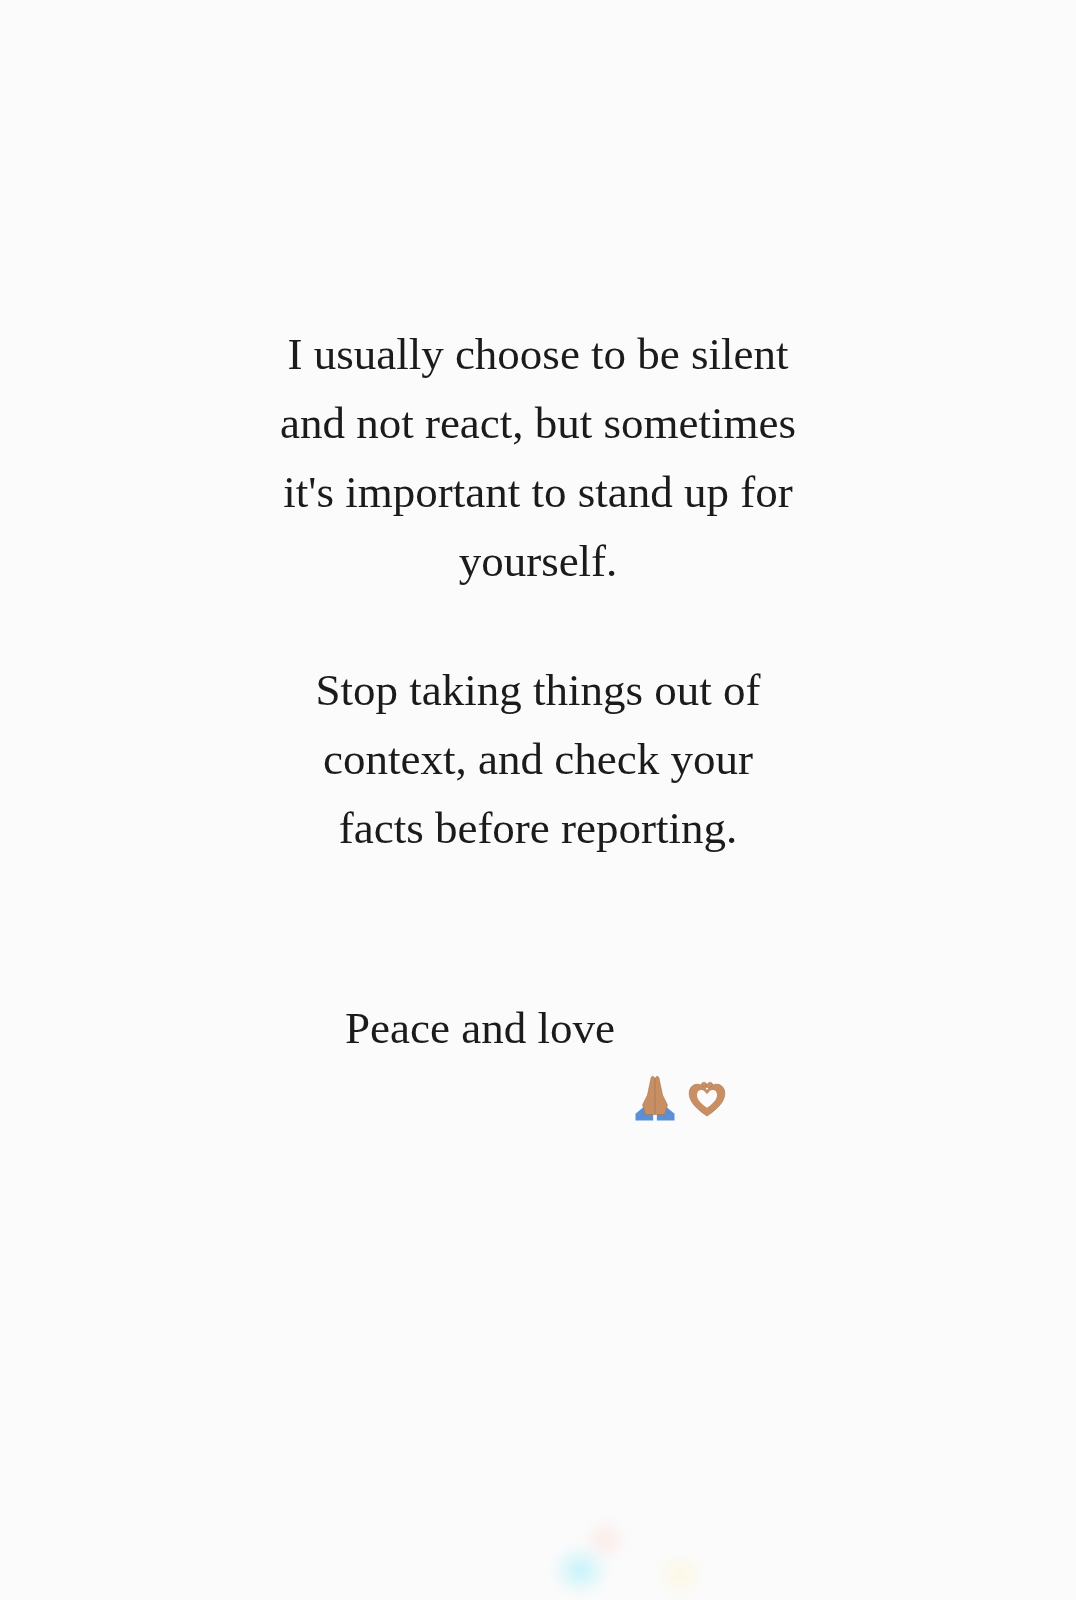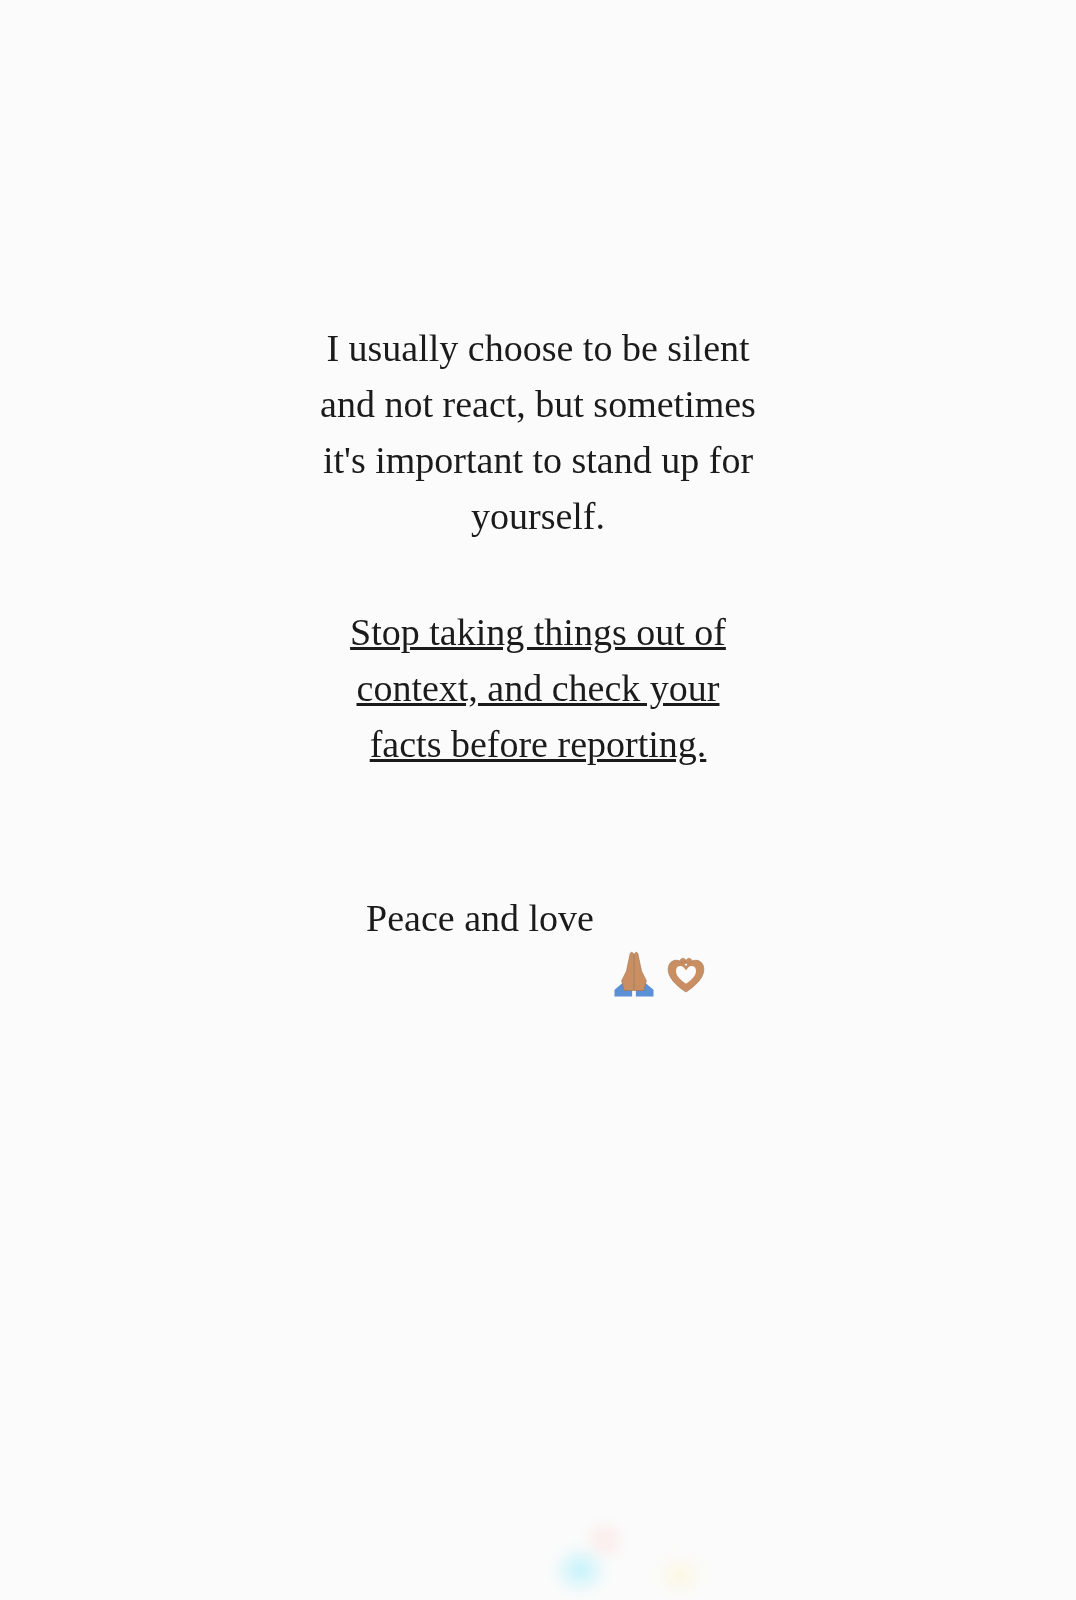--- a/index.html
+++ b/index.html
@@ -14,27 +14,27 @@
     color: #1b1b1b;
     position: relative;
     overflow: hidden;
   }
   .content {
     text-align: center;
     padding-top: 320px;
   }
   .para {
     white-space: pre-line;
-    font-size: 38px;
-    line-height: 56px;
+    font-size: 45px;
+    line-height: 69px;
     margin: 0;
     font-weight: 400;
   }
   .para.p2 { margin-top: 124px; }
-  .para.p3 { margin-top: 60px; text-decoration: underline; }
+  .para.p3 { margin-top: 60px; }
   .para.p4 { margin-top: 62px; }
   .closing-row {
     display: inline-flex;
     align-items: center;
     gap: 4px;
     justify-content: flex-end;
   }
   .closing-row .txt { margin-right: 12px; }
   .emoji { display: inline-block; width: 48px; height: 48px; }
   .emoji svg { width: 48px; height: 48px; display: block; }

